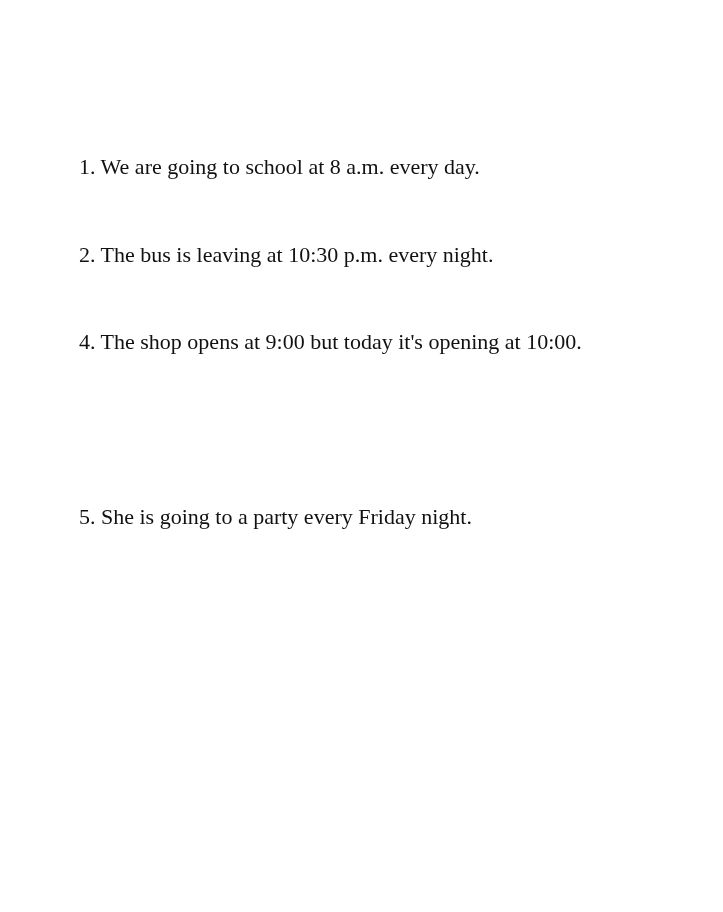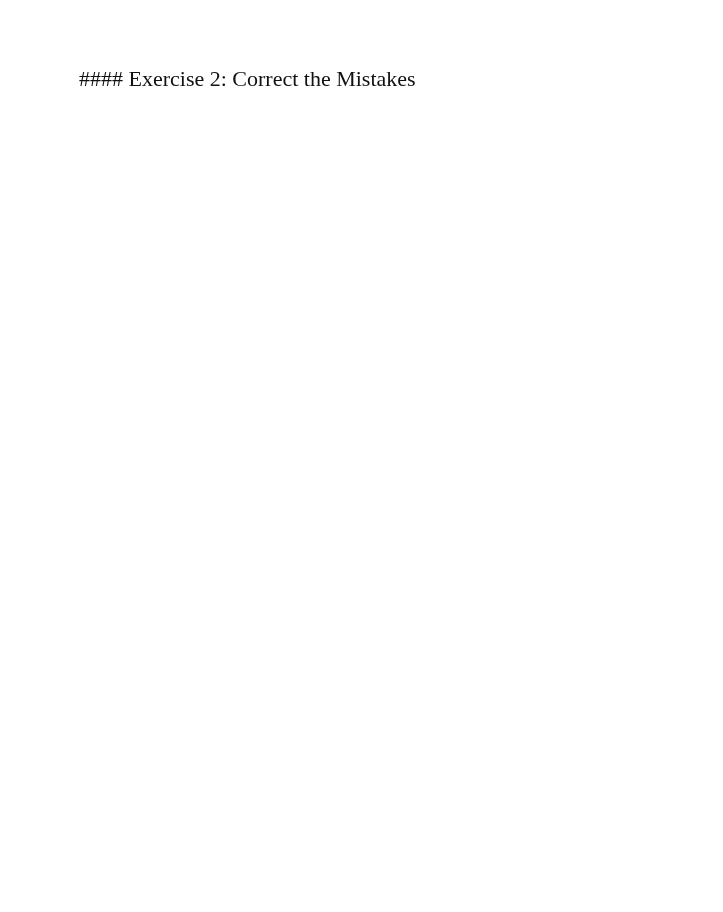--- a/index.html
+++ b/index.html
@@ -32,23 +32,26 @@
     }
     .blank {
       display: block;
       height: 29.2px;
     }
   </style>
 </head>
 <body>
 
 <div class="doc">
-  <span class="line">#### Exercise 2: Correct the Mistakes</span>
   <span class="blank"></span>
+  <span class="line">1. We are going to school at 8 a.m. every day.</span>
+  <span class="line">2. The bus is leaving at 10:30 p.m. every night.</span>
+  <span class="line">4. The shop opens at 9:00 but today it's opening at 10:00.</span>
   <span class="blank"></span>
+  <span class="line">5. She is going to a party every Friday night.</span>
   <span class="blank"></span>
   
   
   
   
   
   
   
   
   

